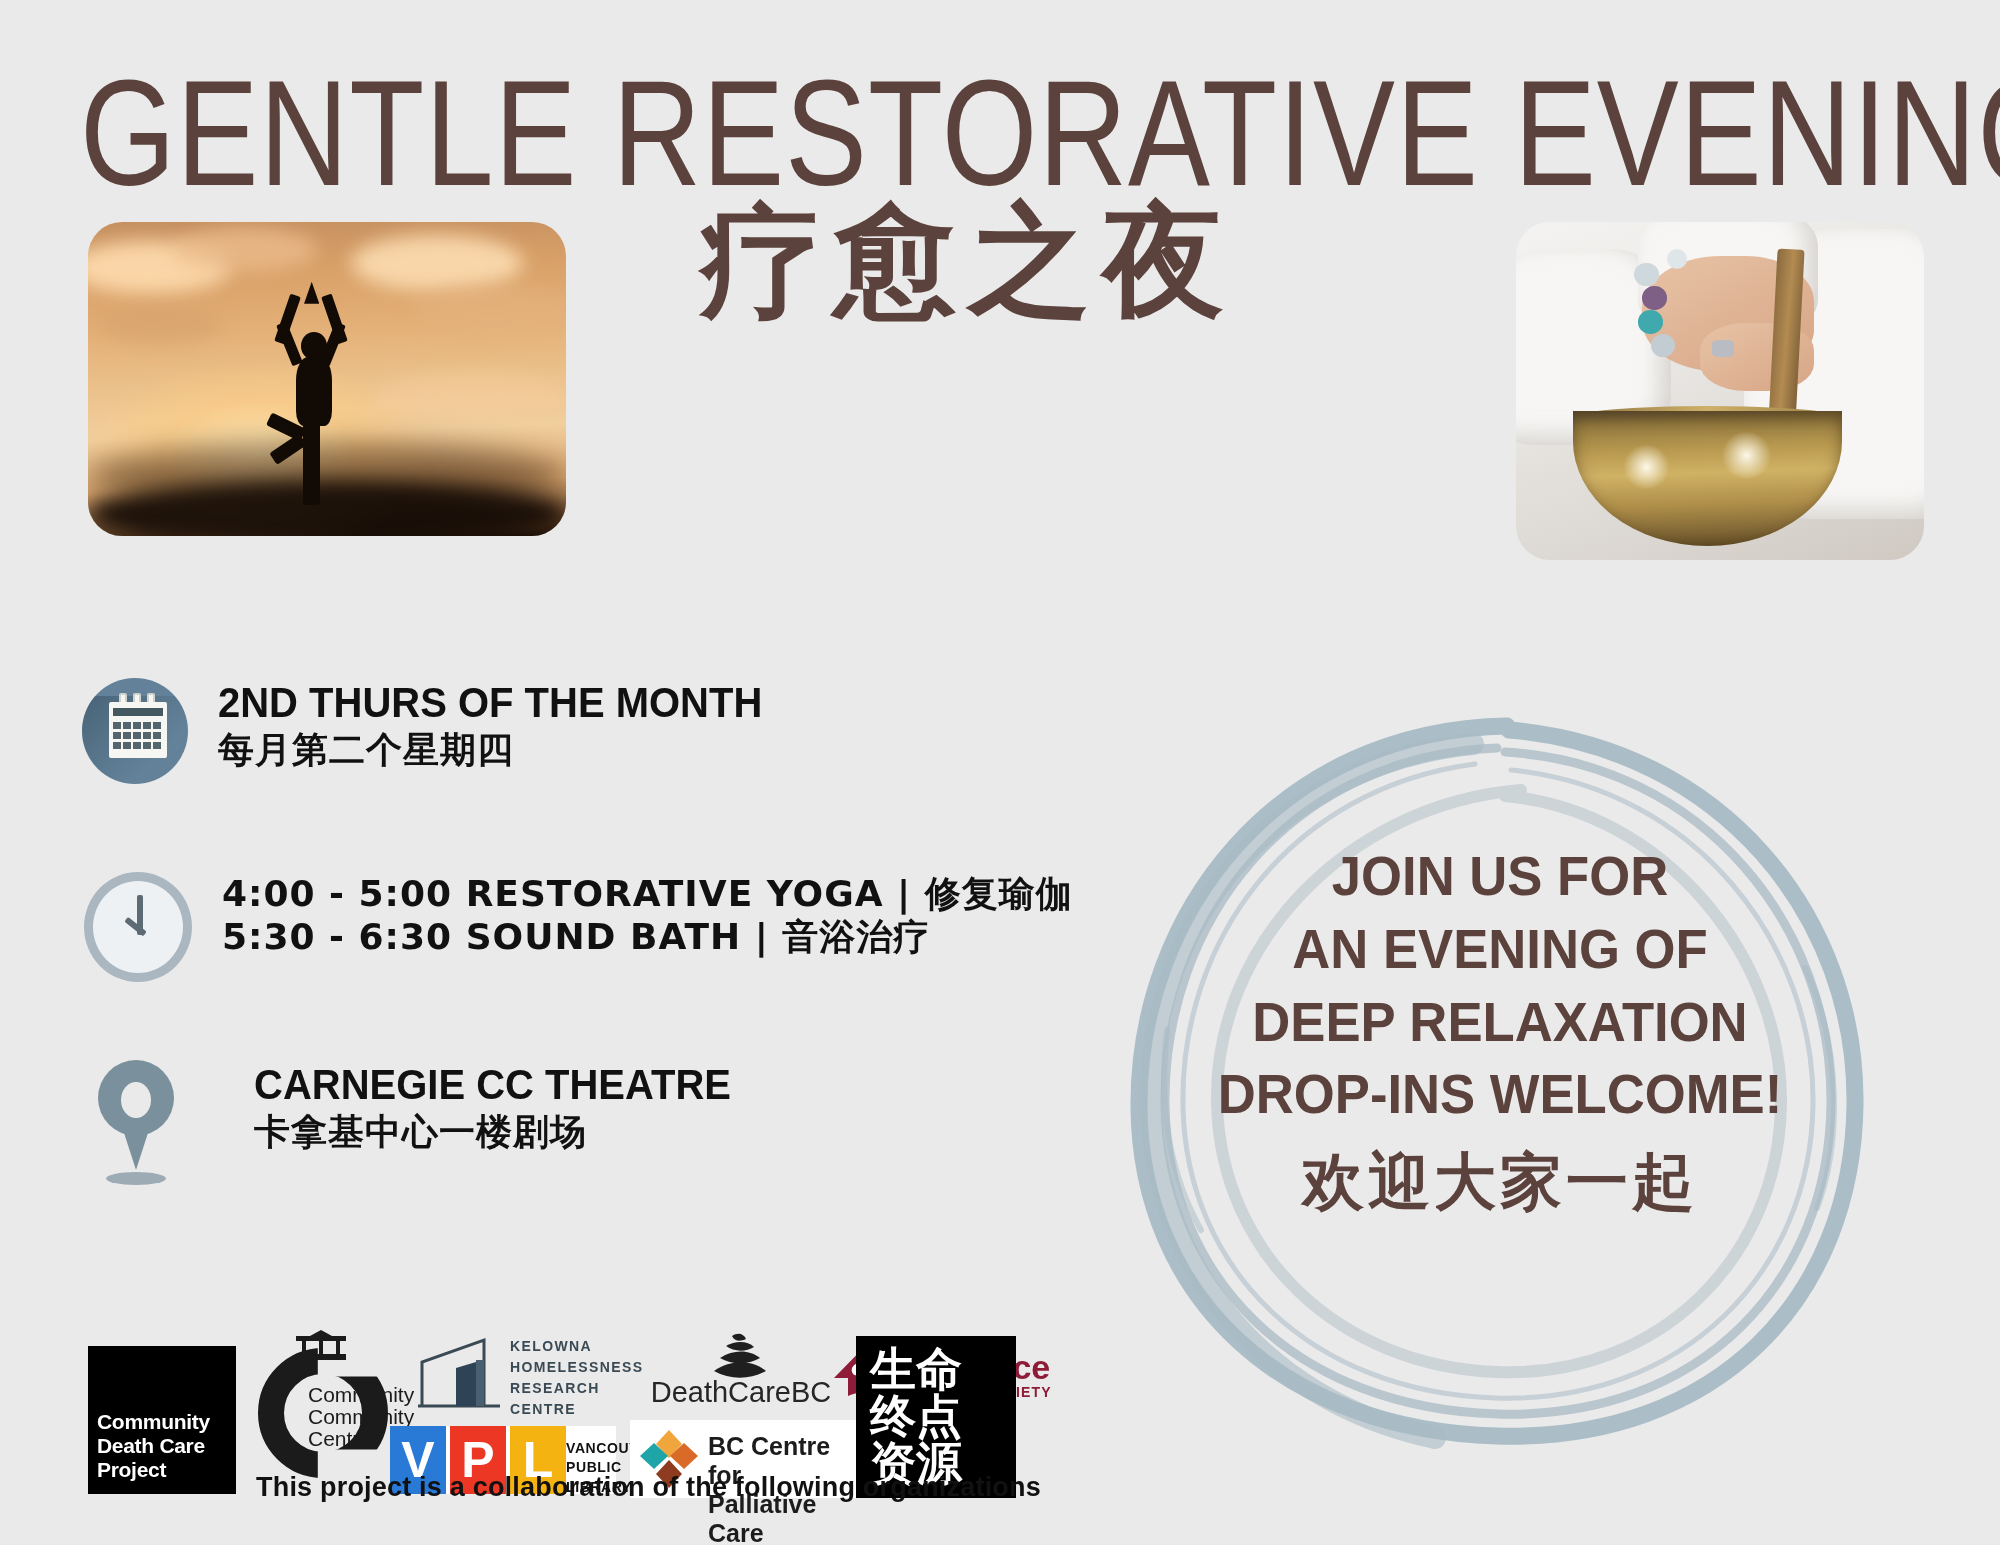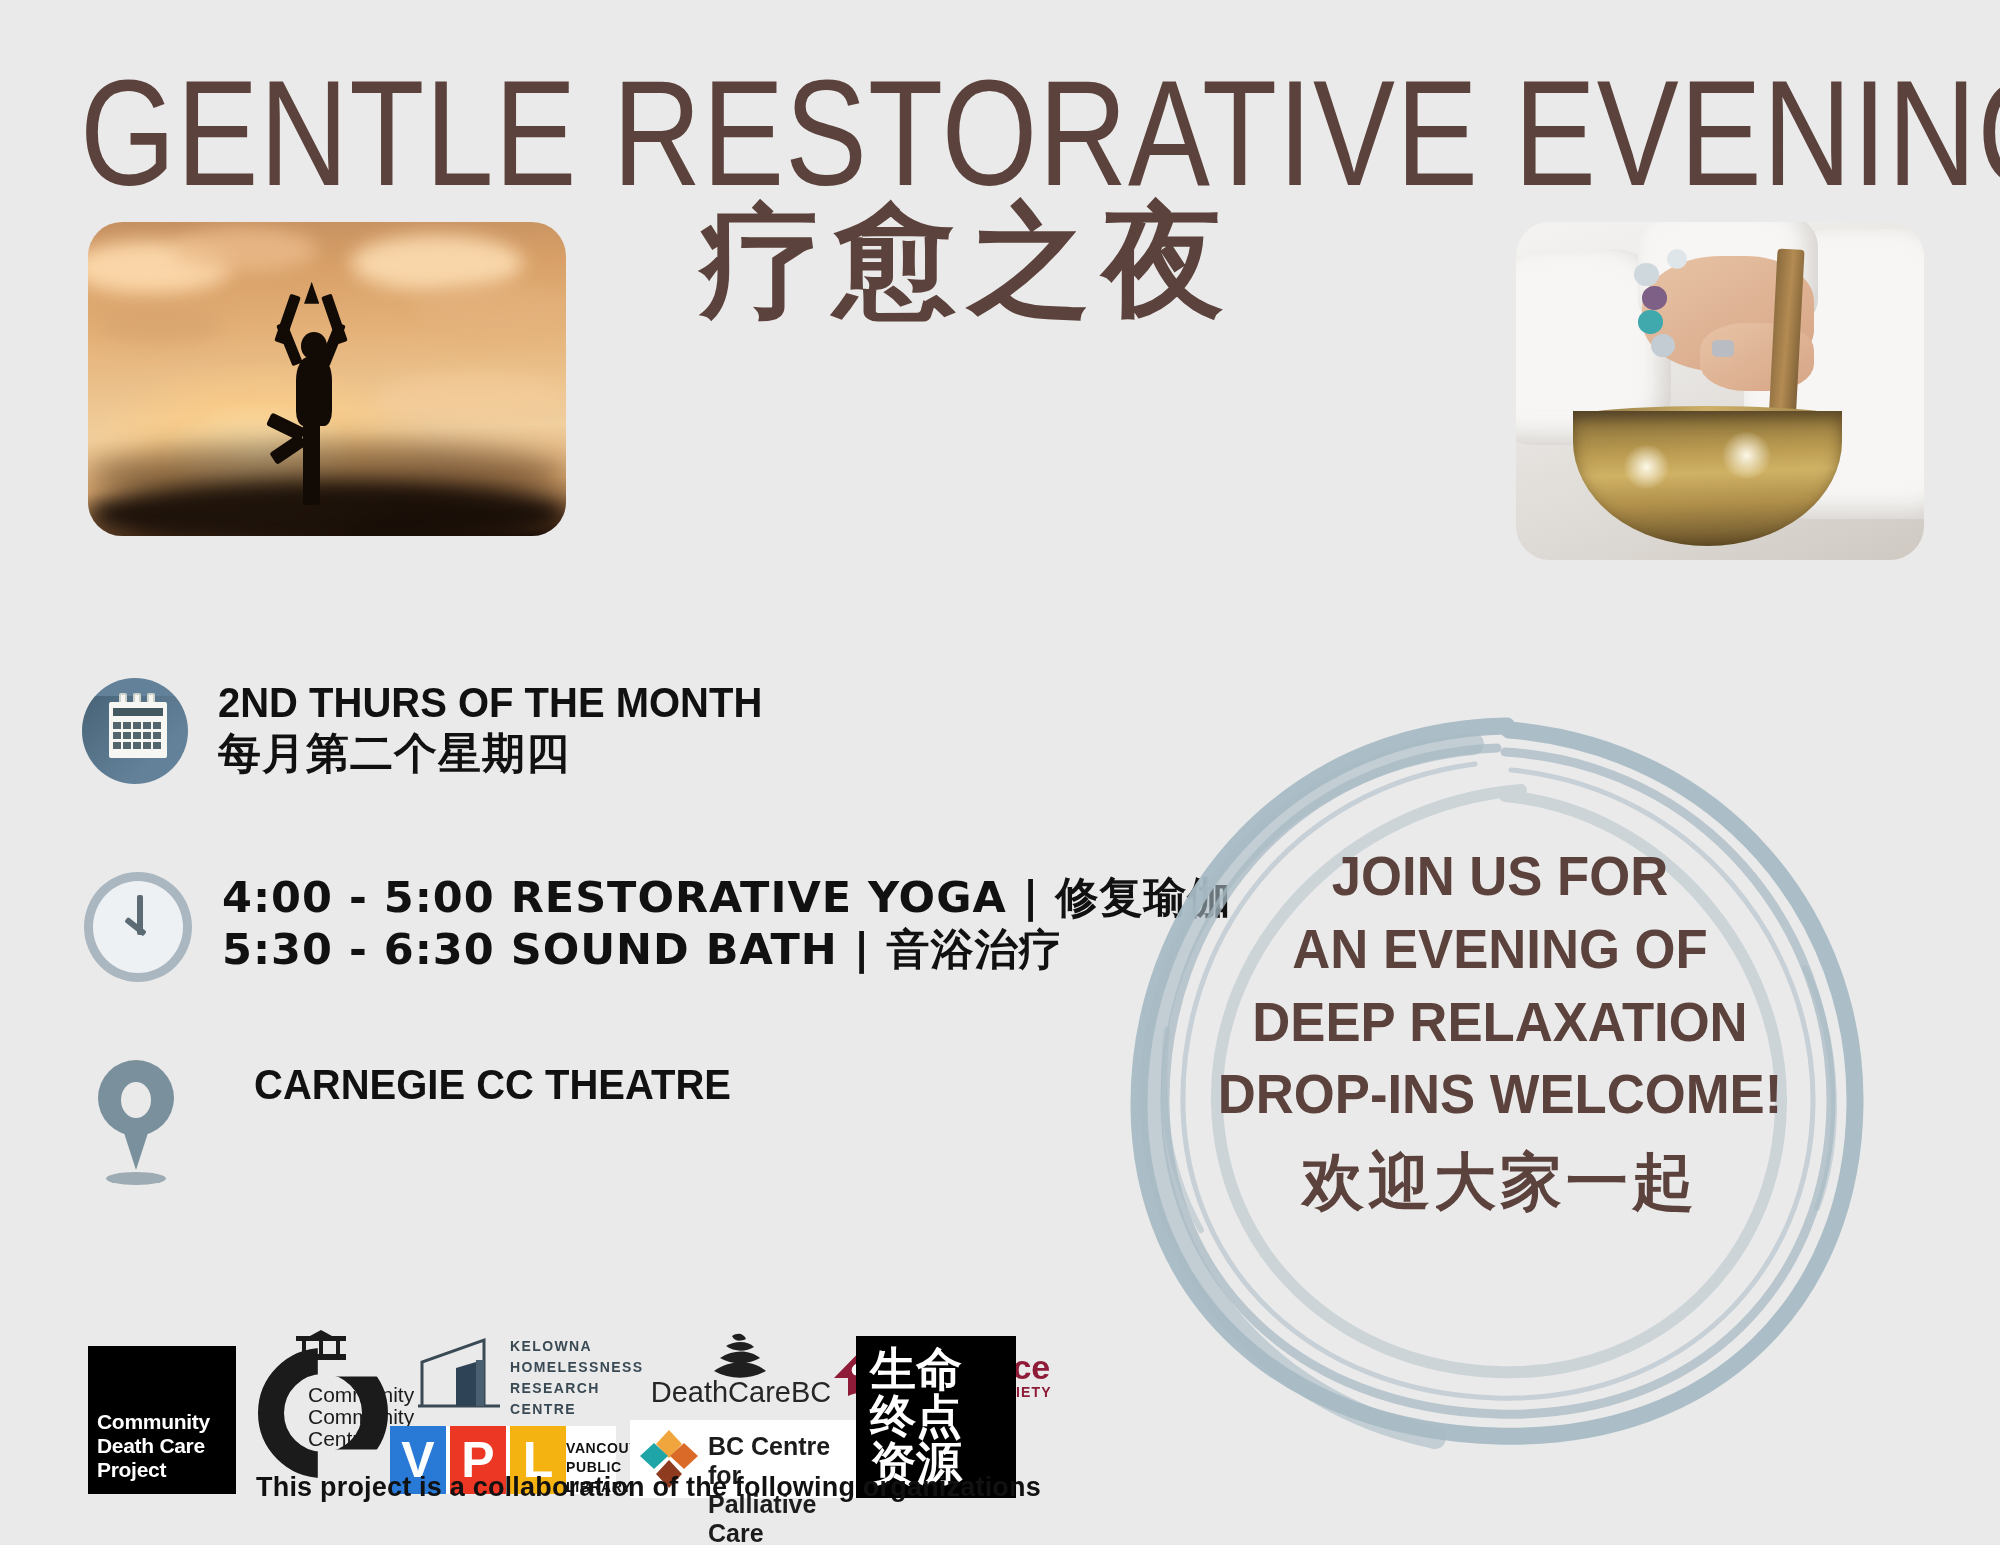--- a/index.html
+++ b/index.html
@@ -69,21 +69,21 @@
   .info-icon{flex:0 0 auto;position:relative;}
   .info-text{margin-left:30px;}
   .line-en{
     font-family:"Liberation Sans",sans-serif;
     font-weight:700;font-size:43px;line-height:1.16;
     letter-spacing:0px;color:#111;
     transform:scaleX(0.93);transform-origin:left center;white-space:nowrap;
   }
   .line-zh{
     font-family:"DejaVu Sans","Liberation Sans",sans-serif;
-    font-weight:700;font-size:43px;line-height:1.2;
+    font-weight:700;font-size:36px;line-height:1.2;
     letter-spacing:1px;color:#111;white-space:nowrap;
   }
 
   
   .cal-circle{width:106px;height:106px;border-radius:50%;background:#63829a;position:relative;overflow:hidden;}
   .cal-shadow{position:absolute;left:-6px;top:18px;width:118px;height:110px;
     background:linear-gradient(135deg,rgba(30,50,62,.40),rgba(30,50,62,0) 62%);}
   .cal-body{position:absolute;left:27px;top:24px;width:58px;height:56px;background:#f6f6f3;border-radius:2px;}
   .cal-bar{position:absolute;left:31px;top:30px;width:50px;height:8px;background:#44585f;}
   .cal-ring{position:absolute;width:4px;height:12px;background:#f6f6f3;border:2px solid #cfd3cd;border-radius:2px;top:15px;}
@@ -273,20 +273,21 @@
     <div class="info-icon">
       <div class="pin">
         <div class="pin-tail"></div>
         <div class="pin-top"></div>
         <div class="pin-hole"></div>
         <div class="pin-shadow"></div>
       </div>
     </div>
     <div class="info-text" style="margin-left:66px;">
       <div class="line-en">CARNEGIE CC THEATRE</div>
+      <div class="line-zh">卡拿基中心一楼剧场</div>
     </div>
   </div>
 
   <div class="enso">
     <svg viewBox="0 0 780 760" fill="none" xmlns="http://www.w3.org/2000/svg">
       <g stroke="#a8bac4" fill="none" stroke-linecap="round">
         <path d="M402 26 C172 30 32 214 34 408 C36 596 176 730 392 736 C614 742 748 596 750 404 C752 218 618 48 404 30" stroke-width="17" opacity=".95"></path>
         <path d="M392 48 C184 56 58 222 60 404 C62 580 192 708 392 714 C598 720 724 580 726 404 C728 228 600 64 400 52" stroke-width="9" opacity=".75"></path>
         <path d="M370 64 C186 88 74 240 78 408 C82 570 206 692 390 698 C578 704 706 572 708 404 C710 244 590 88 406 70" stroke-width="5" opacity=".55"></path>
         <path d="M416 90 C240 104 108 248 112 404 C116 554 234 666 392 672 C556 678 674 556 676 404 C678 258 560 110 400 96" stroke-width="12" opacity=".45"></path>

